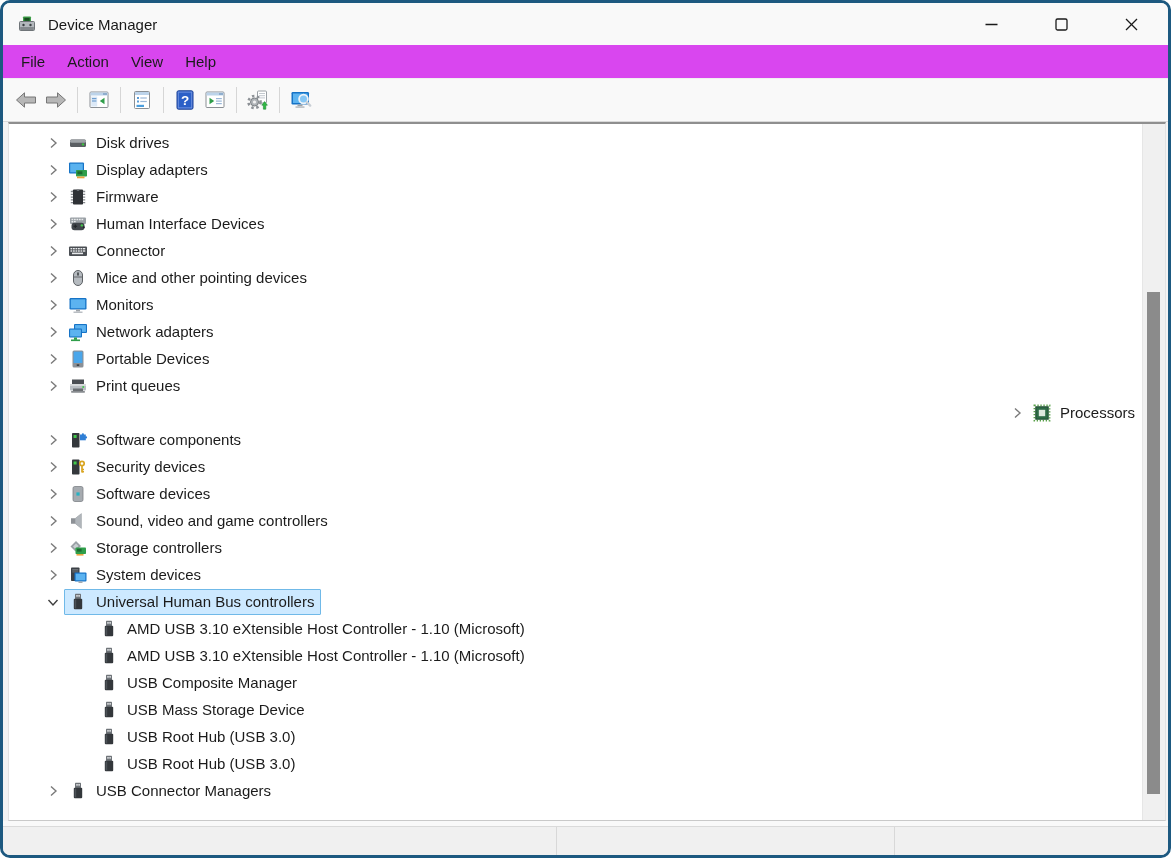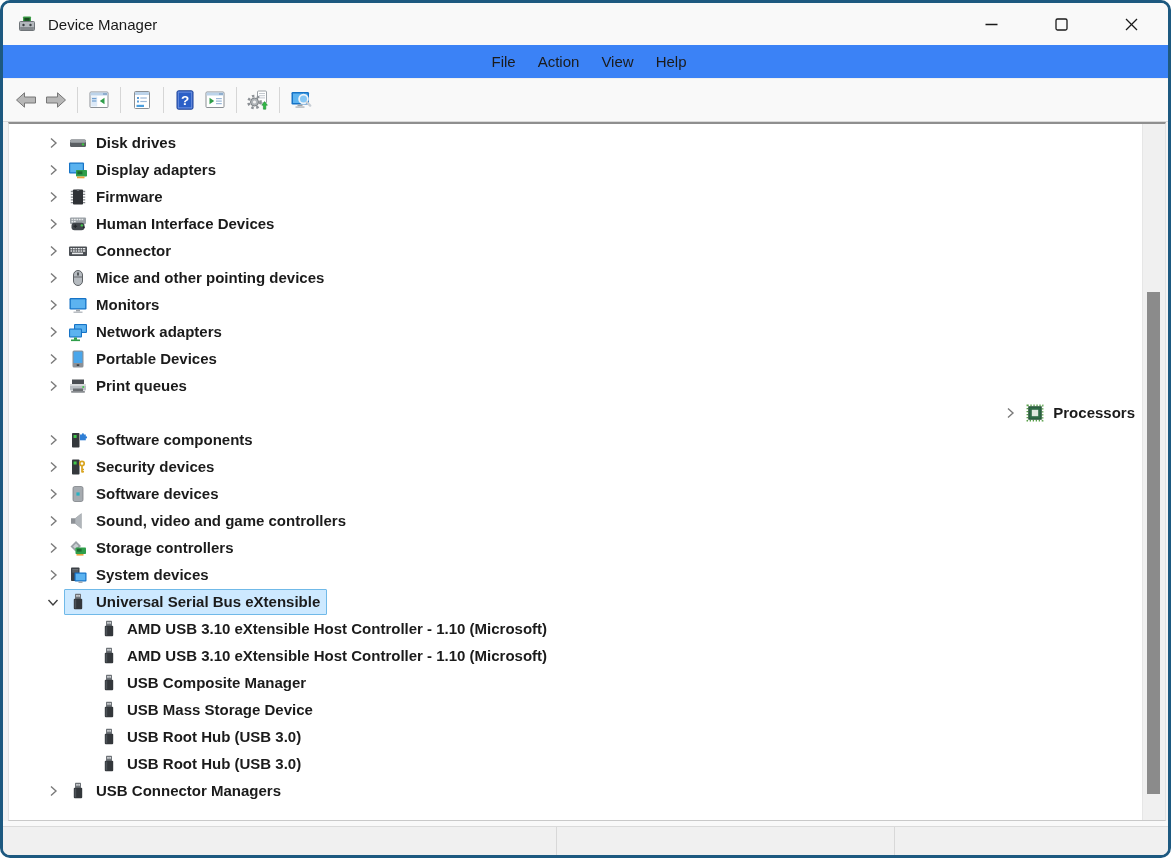--- a/index.html
+++ b/index.html
@@ -9,41 +9,41 @@
   
   .titlebar{height:42px;flex:0 0 auto;display:flex;align-items:center;padding-left:14px;background:#f9f9f9;}
   .app-icon{width:20px;height:20px;flex:0 0 auto;}
   .app-icon svg{width:20px;height:20px;display:block;}
   .title-text{margin-left:11px;font-size:15px;color:#191919;}
   .caption-buttons{margin-left:auto;display:flex;align-items:stretch;height:100%;gap:12px;padding-right:8px;}
   .cap-btn{width:58px;display:flex;align-items:center;justify-content:center;}
   .cap-btn svg{width:15px;height:15px;display:block;}
 
   
-  .menubar{height:33px;flex:0 0 auto;display:flex;align-items:center;padding-left:7px;font-size:15px;background:#3b82f6;justify-content:center;}
+  .menubar{height:33px;flex:0 0 auto;display:flex;align-items:center;padding-left:7px;font-size:15px;background:#d946ef;}
   .menu-item{padding:4px 11px;border-radius:4px;}
 
   
   .toolbar{height:44px;flex:0 0 auto;display:flex;align-items:center;padding-left:8px;background:#f9f9f9;border-top:1px solid #f0f0f0;border-bottom:1px solid #d9d9d9;box-sizing:border-box;}
   .tb-btn{width:30px;height:30px;display:flex;align-items:center;justify-content:center;flex:0 0 auto;}
   .tb-btn svg{width:24px;height:24px;display:block;}
   .tb-sep{width:1px;height:26px;background:#d6d6d6;margin:0 6px;flex:0 0 auto;}
 
   
   .content-wrap{flex:1 1 auto;display:flex;padding:0 2px 0 5px;background:#f3f3f3;min-height:0;}
   .content-panel{flex:1;display:flex;background:#ffffff;border-top:2px solid #8f8f8f;border-left:1px solid #e2e2e2;border-right:1px solid #e2e2e2;border-bottom:1px solid #c9c9c9;min-width:0;overflow:hidden;}
   .tree{flex:1;padding-top:5px;overflow:hidden;}
   .trow{height:27px;display:flex;align-items:center;font-size:15px;white-space:nowrap;box-sizing:border-box;}
   .chev{width:20px;height:20px;flex:0 0 auto;display:flex;align-items:center;justify-content:center;}
   .chev svg{width:16px;height:16px;display:block;}
   .ibox{display:inline-flex;align-items:center;gap:8px;padding:2px 6px 2px 3px;border:1px solid transparent;border-radius:1px;margin-left:1px;}
   .ibox.selected{background:var(--sel-bg,#cde9ff);border-color:var(--sel-border,#70b9e8);}
   .ticon{width:20px;height:20px;flex:0 0 auto;}
   .ticon svg{width:20px;height:20px;display:block;}
-  .tlabel{line-height:20px;font-weight:bold;}
+  .tlabel{line-height:20px;}
 
   
   .scrollbar{flex:0 0 22px;background:#f0f0f0;border-left:1px solid #e6e6e6;position:relative;}
   .scroll-thumb{position:absolute;left:4px;width:13px;top:168px;height:502px;background:#8b8b8b;}
 
   
   .status-gap{height:5px;flex:0 0 auto;background:#f9f9f9;}
   .statusbar{height:28px;flex:0 0 auto;background:#f0f0f0;border-top:1px solid #dadada;display:flex;align-items:stretch;}
   .status-cell{box-sizing:border-box;}
   .status-cell + .status-cell{border-left:1px solid #d8d8d8;}
@@ -531,21 +531,21 @@
             <span class="ibox selected">
               <span class="ticon">
                 <svg viewBox="0 0 20 20">
                   <rect x="7" y="1.8" width="6" height="5.2" rx="0.6" fill="#6f7479"></rect>
                   <rect x="8.3" y="3" width="1.4" height="1.7" fill="#e8eaec"></rect>
                   <rect x="10.4" y="3" width="1.4" height="1.7" fill="#e8eaec"></rect>
                   <rect x="5.8" y="6.8" width="8.4" height="10.4" rx="1" fill="#33373b"></rect>
                   <rect x="6.6" y="7.6" width="1.6" height="8.8" fill="#4d5257"></rect>
                 </svg>
               </span>
-              <span class="tlabel">Universal Serial Bus eXtensible</span>
+              <span class="tlabel">Universal Human Bus controllers</span>
             </span>
           </div>
           <div class="trow" style="padding-left: 65px;">
             <span class="chev"></span>
             <span class="ibox">
               <span class="ticon">
                 <svg viewBox="0 0 20 20">
                   <rect x="7" y="1.8" width="6" height="5.2" rx="0.6" fill="#6f7479"></rect>
                   <rect x="8.3" y="3" width="1.4" height="1.7" fill="#e8eaec"></rect>
                   <rect x="10.4" y="3" width="1.4" height="1.7" fill="#e8eaec"></rect>

